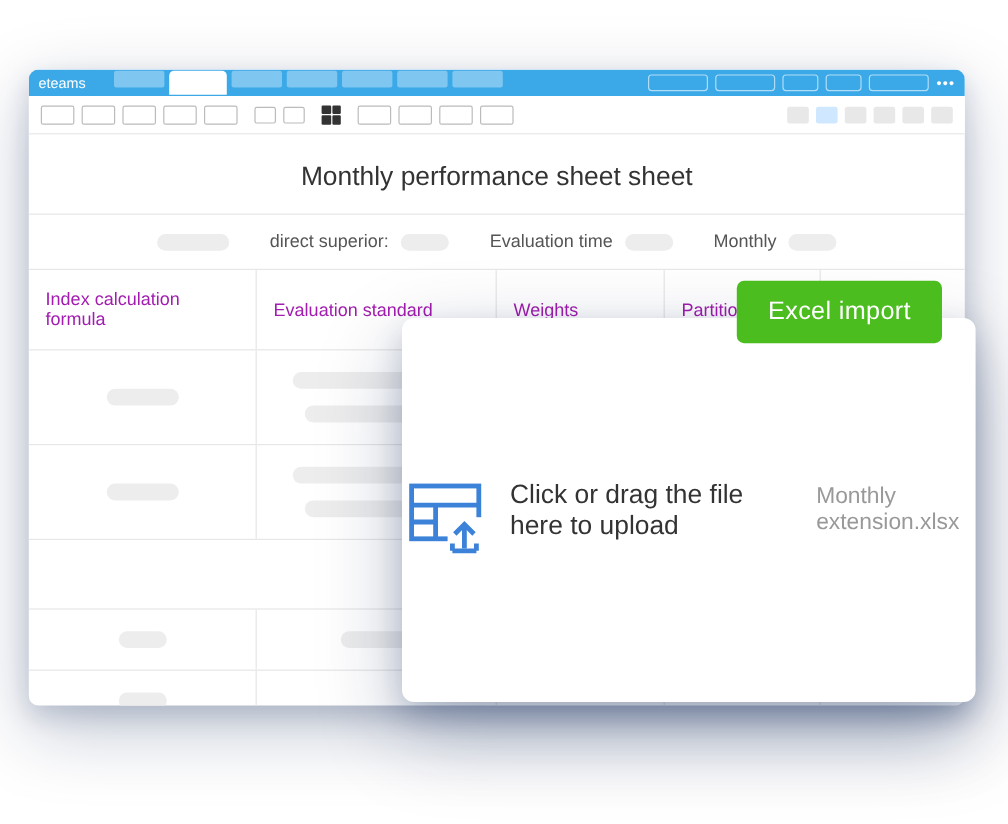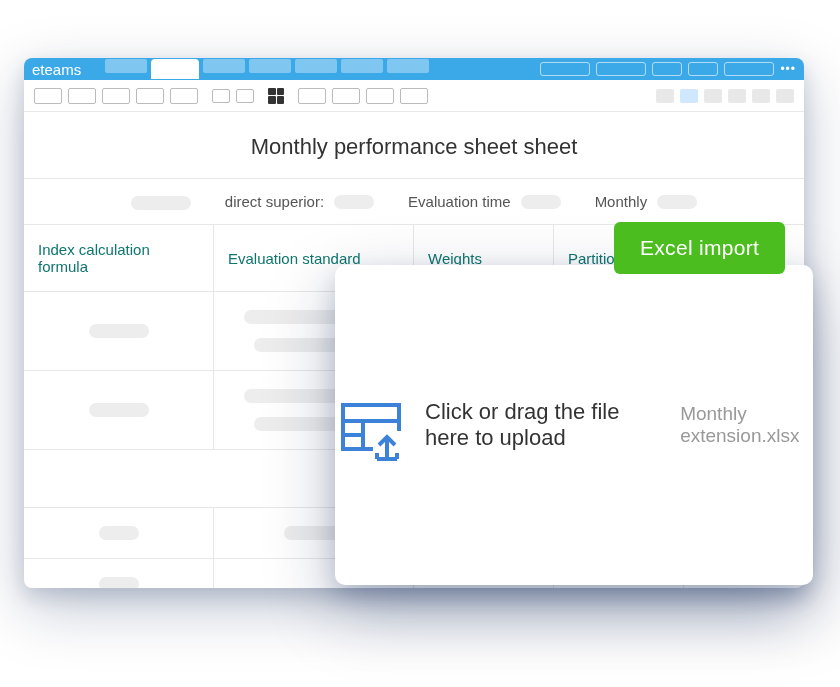--- a/index.html
+++ b/index.html
@@ -29,21 +29,21 @@
     .topbar {
       height: 22px;
       background: #3ba9e8;
       display: flex;
       align-items: center;
       padding: 0 8px;
       gap: 6px;
     }
     .brand {
       color: #fff;
-      font-size: 15px;
+      font-size: 12px;
       font-weight: 500;
       margin-right: 18px;
     }
     .topbar-tabs {
       display: flex;
       gap: 4px;
       flex: 1;
     }
     .topbar-tab {
       height: 14px;
@@ -115,21 +115,21 @@
     }
     .sheet-title {
       text-align: center;
       padding: 22px 0 18px;
       font-size: 22px;
       color: #333;
       font-weight: 500;
     }
     .meta-row {
       display: flex;
-      align-items: flex-end;
+      align-items: center;
       justify-content: center;
       gap: 34px;
       padding: 14px 40px;
       border-top: 1px solid #e7e7e7;
       border-bottom: 1px solid #e7e7e7;
       font-size: 15px;
       color: #555;
     }
     .meta-item {
       display: flex;
@@ -150,21 +150,21 @@
     .table {
       width: 100%;
     }
     .table-row {
       display: flex;
       border-bottom: 1px solid #e7e7e7;
     }
     .table-cell {
       padding: 16px 14px;
       font-size: 15px;
-      color: #0f766e;
+      color: #a21caf;
       border-right: 1px solid #e7e7e7;
       display: flex;
       align-items: center;
     }
     .table-cell:last-child {
       border-right: none;
     }
     .col-1 { width: 190px; }
     .col-2 { width: 200px; }
     .col-3 { width: 140px; }
@@ -195,21 +195,21 @@
       background: #fff;
       border-radius: 10px;
       box-shadow: 0 25px 70px rgba(0,30,80,0.28), 0 10px 25px rgba(0,30,80,0.18);
       display: flex;
       align-items: center;
       justify-content: center;
       gap: 18px;
     }
     .excel-badge {
       position: absolute;
-      top: 222px;
+      top: 234px;
       left: 614px;
       background: #4bbd1f;
       color: #fff;
       font-size: 21px;
       font-weight: 400;
       padding: 14px 26px;
       border-radius: 6px;
       z-index: 10;
       letter-spacing: 0.3px;
     }

